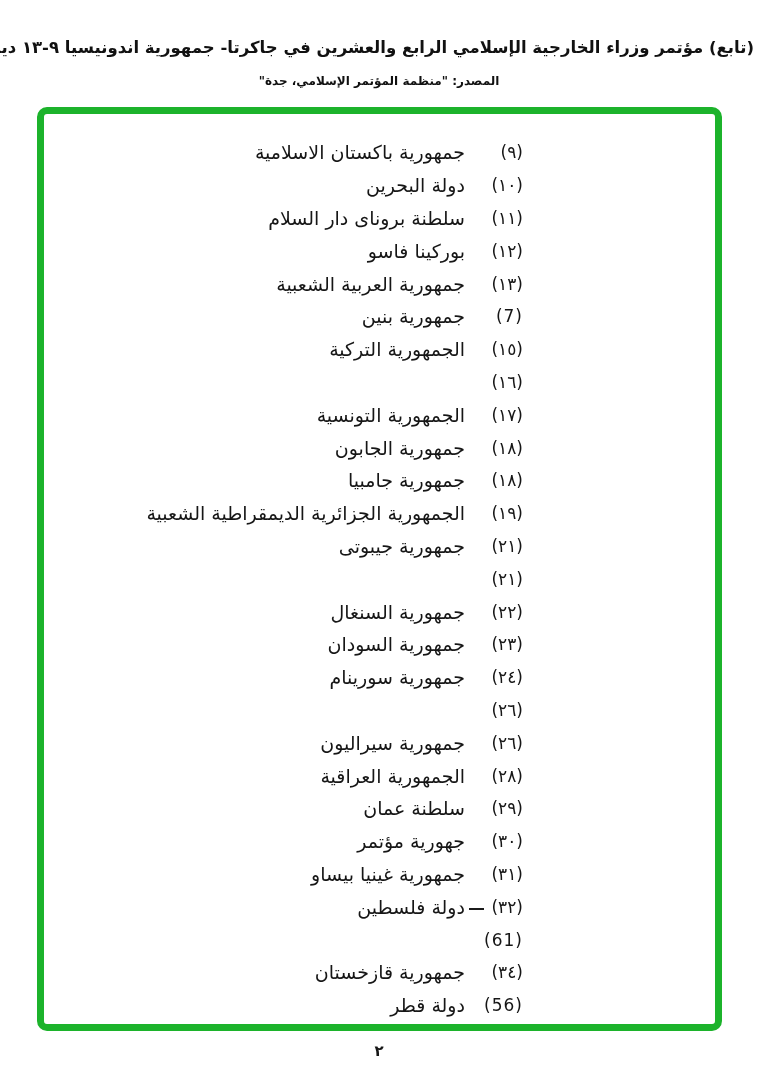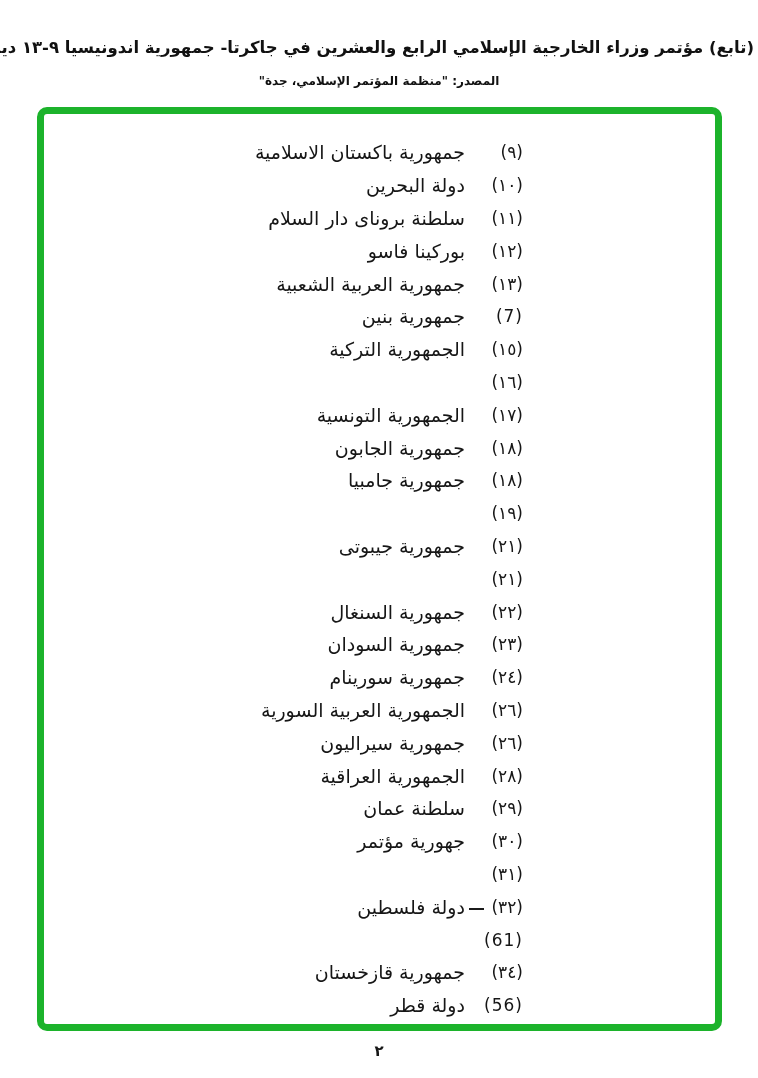--- a/index.html
+++ b/index.html
@@ -160,20 +160,21 @@
     <span class="name">جمهورية الجابون</span>
   </div>
 
   <div class="row">
     <span class="num">(١٨)</span>
     <span class="name">جمهورية جامبيا</span>
   </div>
 
   <div class="row">
     <span class="num">(١٩)</span>
+    <span class="name">الجمهورية الجزائرية الديمقراطية الشعبية</span>
   </div>
 
   <div class="row">
     <span class="num">(٢١)</span>
     <span class="name">جمهورية جيبوتى</span>
   </div>
 
   <div class="row">
     <span class="num">(٢١)</span>
   </div>
@@ -188,21 +189,20 @@
     <span class="name">جمهورية السودان</span>
   </div>
 
   <div class="row">
     <span class="num">(٢٤)</span>
     <span class="name">جمهورية سورينام</span>
   </div>
 
   <div class="row">
     <span class="num">(٢٦)</span>
-    <span class="name">الجمهورية العربية السورية</span>
   </div>
 
   <div class="row">
     <span class="num">(٢٦)</span>
     <span class="name">جمهورية سيراليون</span>
   </div>
 
   <div class="row">
     <span class="num">(٢٨)</span>
     <span class="name">الجمهورية العراقية</span>
@@ -213,20 +213,21 @@
     <span class="name">سلطنة عمان</span>
   </div>
 
   <div class="row">
     <span class="num">(٣٠)</span>
     <span class="name">جهورية مؤتمر</span>
   </div>
 
   <div class="row">
     <span class="num">(٣١)</span>
+    <span class="name">جمهورية غينيا بيساو</span>
   </div>
 
   <div class="row artifact">
     <span class="num">(٣٢)</span>
     <span class="name">دولة فلسطين</span>
   </div>
 
   <div class="row">
     <span class="num">(61)</span>
   </div>

